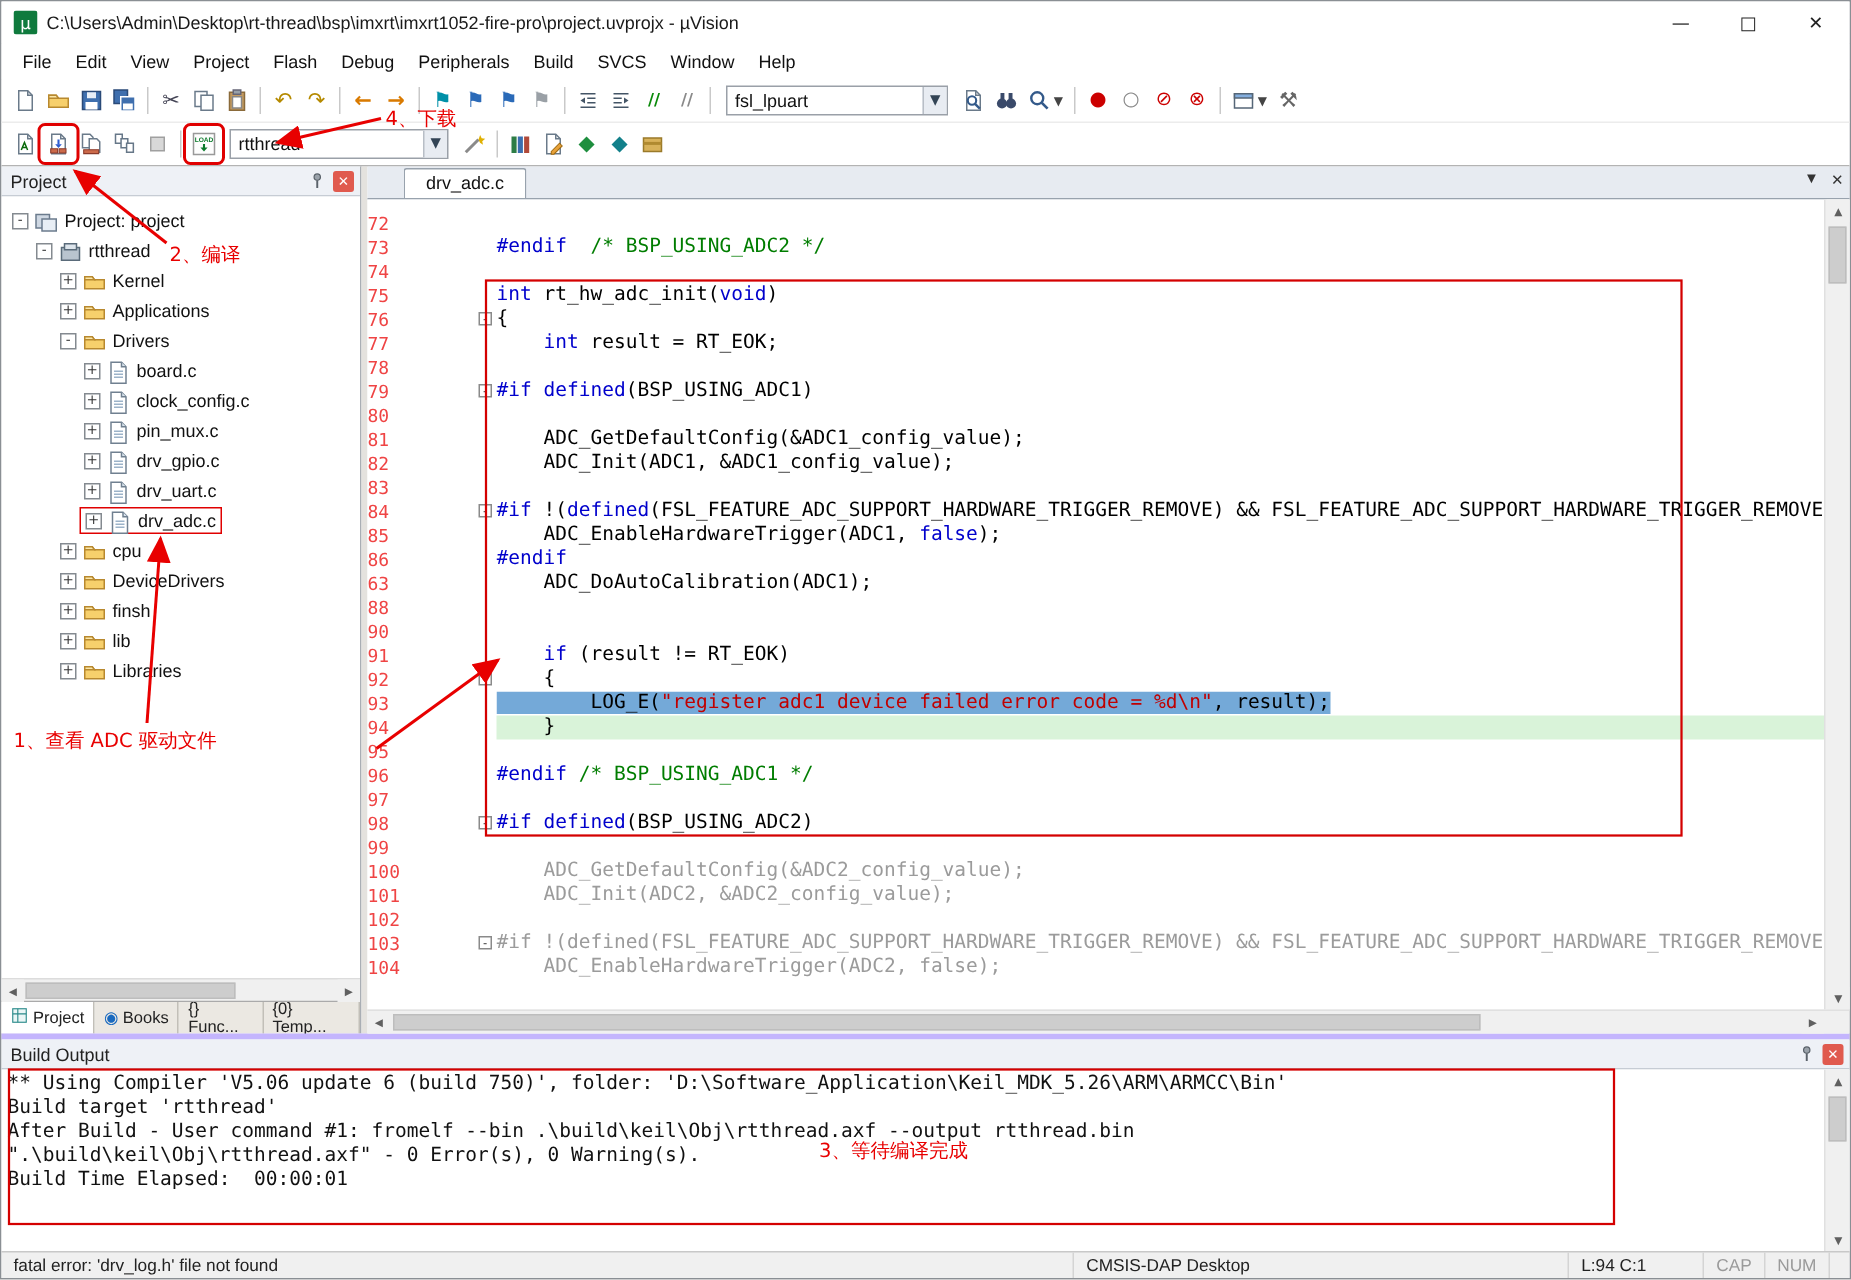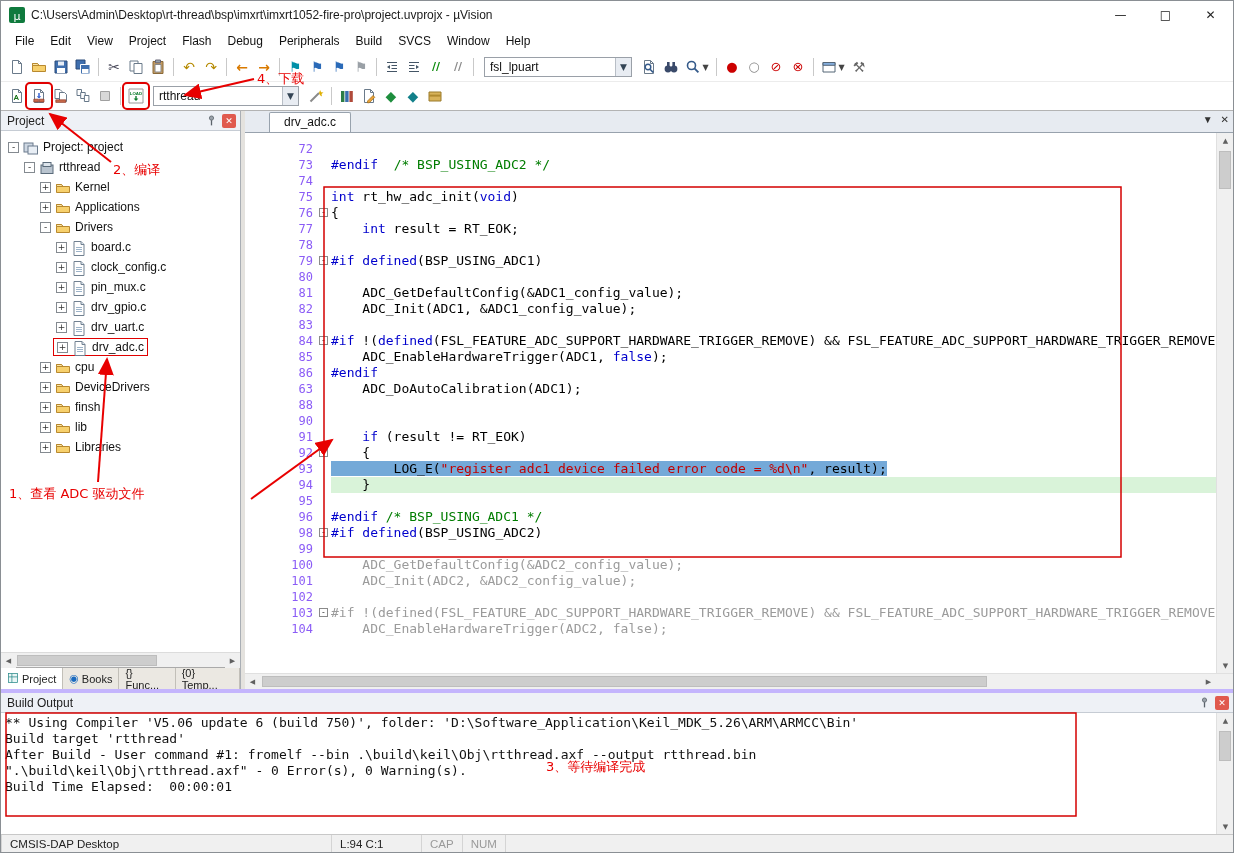--- a/index.html
+++ b/index.html
@@ -62,21 +62,21 @@
   .splitter{width:4px;flex:0 0 4px;background:#e4e2de}
 
   
   .editor{flex:1 1 auto;display:flex;flex-direction:column;min-width:0}
   .tabbar{height:22px;flex:0 0 22px;background:#e7ebf1;border-bottom:1px solid #98a2ad;display:flex;align-items:flex-end;padding-left:24px;position:relative}
   .etab{background:#fff;border:1px solid #98a2ad;border-bottom:none;padding:2px 14px 3px;font-size:12px;border-radius:2px 2px 0 0}
   .tabbar-right{position:absolute;right:4px;top:3px;display:flex;gap:8px;color:#333;font-size:10px}
   .code-area{flex:1 1 auto;position:relative;background:#fff;min-height:0}
   .code-lines{position:absolute;left:0;top:0;right:17px;bottom:0;overflow:hidden;padding-top:8px;font-family:"DejaVu Sans Mono",monospace;font-size:13px}
   .code-line{height:16px;line-height:16px;display:flex;white-space:pre}
-  .ln{width:74px;flex:0 0 74px;text-align:right;padding-right:6px;color:#8b5cf6;font-size:12px}
+  .ln{width:74px;flex:0 0 74px;padding-right:6px;color:#ef4444;font-size:12px}
   .fm{width:12px;flex:0 0 12px;position:relative}
   .foldbox{position:absolute;top:3px;left:0;width:9px;height:9px;border:1px solid #8a8a8a;background:#fff;font-size:8px;line-height:7px;text-align:center;color:#333}
   .ct{flex:1 1 auto;min-width:0;overflow:hidden;white-space:pre;color:#000}
   .code-line.cur .ct{background:#d9f3d9}
   .selwrap{background:#74a9d8}
   .kw{color:#0000cc}.pp{color:#0000cc}.cmt{color:#007d00}.str{color:#c00000}.pl{color:#000000}
   .inactive .ct span{color:#9b9b9b !important}
   .vscroll{position:absolute;right:0;top:0;bottom:0;width:17px;background:#f0f0f0;border-left:1px solid #e0e0e0}
   .vscroll .sarrow{left:1px;width:15px}
   .ehscroll{height:16px;flex:0 0 16px;background:#f0f0f0;border-top:1px solid #e0e0e0;position:relative}
@@ -607,20 +607,21 @@
             <div class="code-line"><span class="ln">86</span><span class="fm"></span><span class="ct"><span class="pp">#endif</span></span></div>
             <div class="code-line"><span class="ln">63</span><span class="fm"></span><span class="ct"><span class="pl">    ADC_DoAutoCalibration(ADC1);</span></span></div>
             <div class="code-line"><span class="ln">88</span><span class="fm"></span><span class="ct"></span></div>
             <div class="code-line"><span class="ln">90</span><span class="fm"></span><span class="ct"></span></div>
             <div class="code-line"><span class="ln">91</span><span class="fm"></span><span class="ct"><span class="pl">    </span><span class="kw">if</span><span class="pl"> (result != RT_EOK)</span></span></div>
             <div class="code-line"><span class="ln">92</span><span class="fm"><span class="foldbox">-</span></span><span class="ct"><span class="pl">    {</span></span></div>
             <div class="code-line"><span class="ln">93</span><span class="fm"></span><span class="ct"><span class="selwrap"><span class="pl">        LOG_E(</span><span class="str">"register adc1 device failed error code = %d\n"</span><span class="pl">, result);</span></span></span></div>
             <div class="code-line cur"><span class="ln">94</span><span class="fm"></span><span class="ct"><span class="pl">    }</span></span></div>
             <div class="code-line"><span class="ln">95</span><span class="fm"></span><span class="ct"></span></div>
             <div class="code-line"><span class="ln">96</span><span class="fm"></span><span class="ct"><span class="pp">#endif</span><span class="pl"> </span><span class="cmt">/* BSP_USING_ADC1 */</span></span></div>
+            <div class="code-line"><span class="ln">97</span><span class="fm"></span><span class="ct"></span></div>
             <div class="code-line"><span class="ln">98</span><span class="fm"><span class="foldbox">-</span></span><span class="ct"><span class="pp">#if</span><span class="pl"> </span><span class="pp">defined</span><span class="pl">(BSP_USING_ADC2)</span></span></div>
             <div class="code-line"><span class="ln">99</span><span class="fm"></span><span class="ct"></span></div>
             <div class="code-line inactive"><span class="ln">100</span><span class="fm"></span><span class="ct"><span class="pl">    ADC_GetDefaultConfig(&amp;ADC2_config_value);</span></span></div>
             <div class="code-line inactive"><span class="ln">101</span><span class="fm"></span><span class="ct"><span class="pl">    ADC_Init(ADC2, &amp;ADC2_config_value);</span></span></div>
             <div class="code-line"><span class="ln">102</span><span class="fm"></span><span class="ct"></span></div>
             <div class="code-line inactive"><span class="ln">103</span><span class="fm"><span class="foldbox">-</span></span><span class="ct"><span class="pl">#if !(defined(FSL_FEATURE_ADC_SUPPORT_HARDWARE_TRIGGER_REMOVE) &amp;&amp; FSL_FEATURE_ADC_SUPPORT_HARDWARE_TRIGGER_REMOVE)</span></span></div>
             <div class="code-line inactive"><span class="ln">104</span><span class="fm"></span><span class="ct"><span class="pl">    ADC_EnableHardwareTrigger(ADC2, false);</span></span></div>
           </div>
         <div class="vscroll">
           <span class="sarrow" style="top:0">▲</span>
@@ -651,20 +652,21 @@
       <div class="bo-lines"><div class="bo-line">** Using Compiler 'V5.06 update 6 (build 750)', folder: 'D:\Software_Application\Keil_MDK_5.26\ARM\ARMCC\Bin'</div><div class="bo-line">Build target 'rtthread'</div><div class="bo-line">After Build - User command #1: fromelf --bin .\build\keil\Obj\rtthread.axf --output rtthread.bin</div><div class="bo-line">".\build\keil\Obj\rtthread.axf" - 0 Error(s), 0 Warning(s).</div><div class="bo-line">Build Time Elapsed:  00:00:01</div></div>
       <div class="vscroll">
         <span class="sarrow" style="top:0">▲</span>
         <div class="vthumb" style="top:18px;height:30px"></div>
         <span class="sarrow" style="bottom:0;top:auto">▼</span>
       </div>
     </div>
   </div>
 
   <div class="statusbar">
+    <div class="sb-msg">fatal error: 'drv_log.h' file not found</div>
     <div class="sb-cell sb-debugger">CMSIS-DAP Desktop</div>
     <div class="sb-cell sb-pos">L:94 C:1</div>
     <div class="tb-group" style="height:100%">
         <div class="sb-cell sb-ind">CAP</div>
         <div class="sb-cell sb-ind">NUM</div>
       </div>
     <div class="sb-stub"></div>
   </div>
 
   <svg class="overlay" viewBox="0 0 1234 853">

